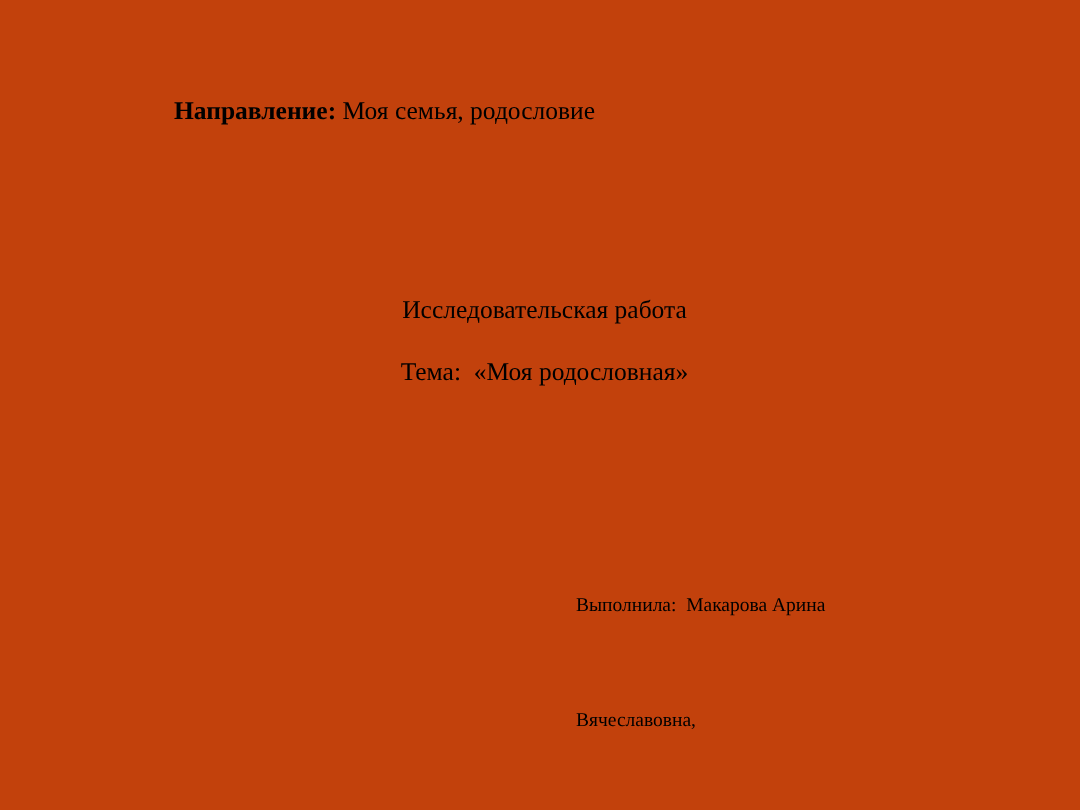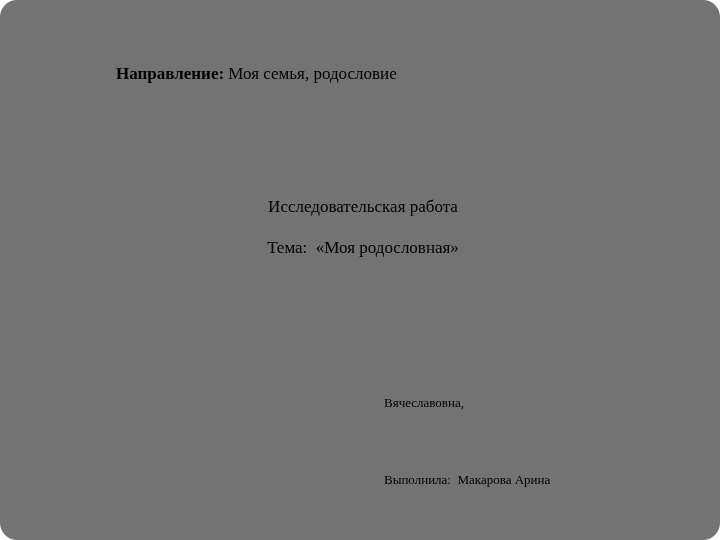--- a/index.html
+++ b/index.html
@@ -12,22 +12,21 @@
       height: 540px;
       position: relative;
       overflow: hidden;
       font-family: "Liberation Serif", "DejaVu Serif", serif;
       color: #000000;
     }
     .slide {
       position: absolute;
       left: 0; top: 0;
       width: 720px; height: 540px;
-      background: #737373;
-      border-radius: 17px;
+      background: #c2410c;
     }
     .direction {
       position: absolute;
       left: 116px;
       top: 64px;
       font-size: 17px;
       white-space: nowrap;
     }
     .direction .label {
       font-weight: bold;
@@ -62,22 +61,22 @@
   <div class="direction">
     <span class="label">Направление:</span>
     <span>Моя семья, родословие</span>
   </div>
 
   <div class="center-block work-type">Исследовательская работа</div>
 
   <div class="center-block topic" style="white-space: pre;">Тема:  «Моя родословная»</div>
 
   <div class="author-block" style="white-space: pre;">
+    <div>Выполнила:  Макарова Арина</div>
     <div>Вячеславовна,</div>
-    <div>Выполнила:  Макарова Арина</div>
     
     
     
     
     
   </div>
 
 </div>
 
 </body></html>

